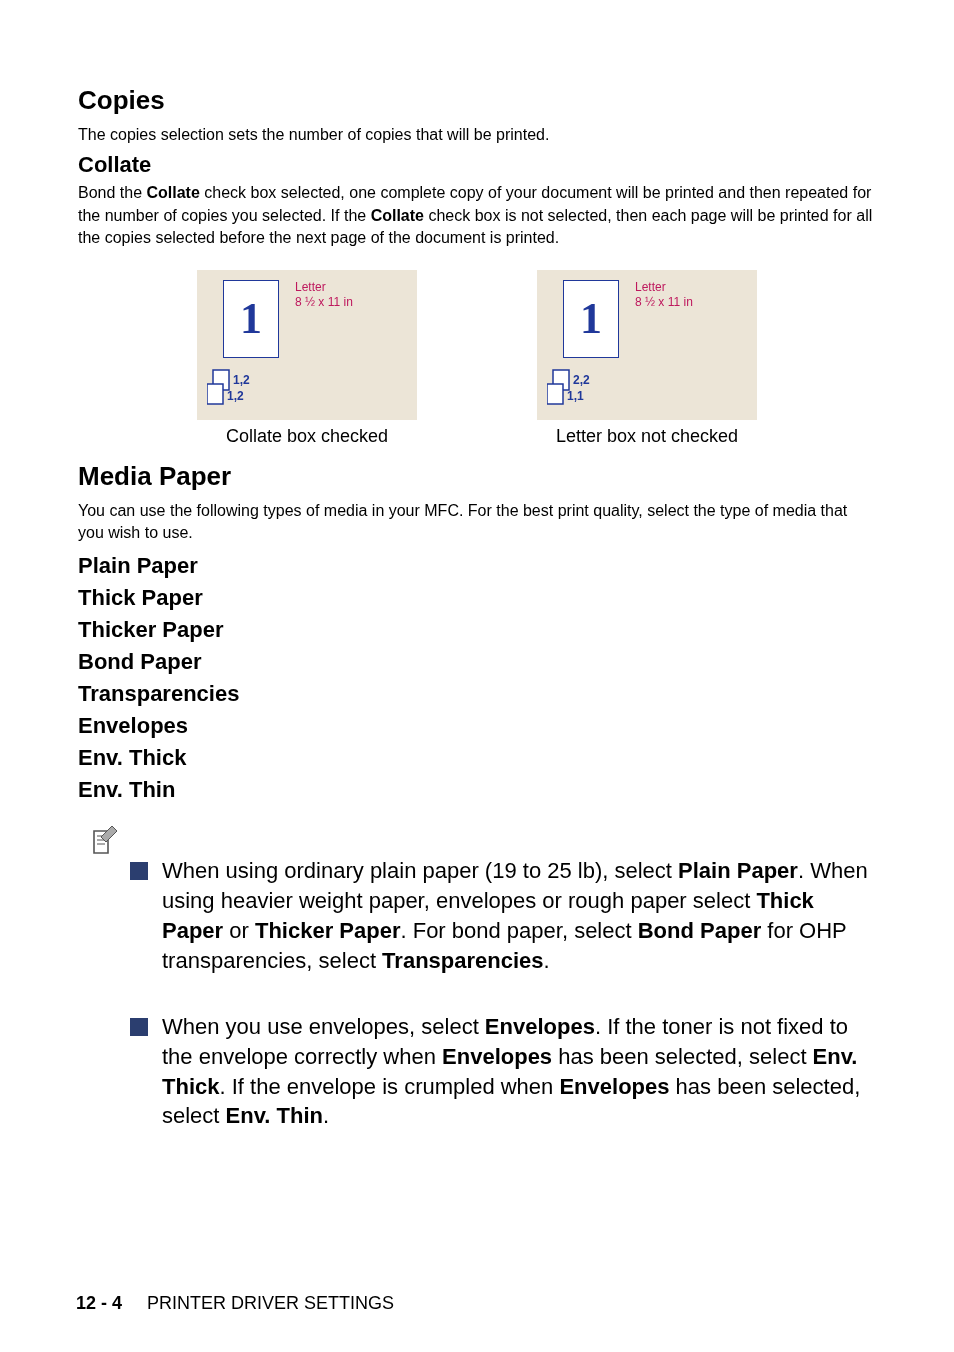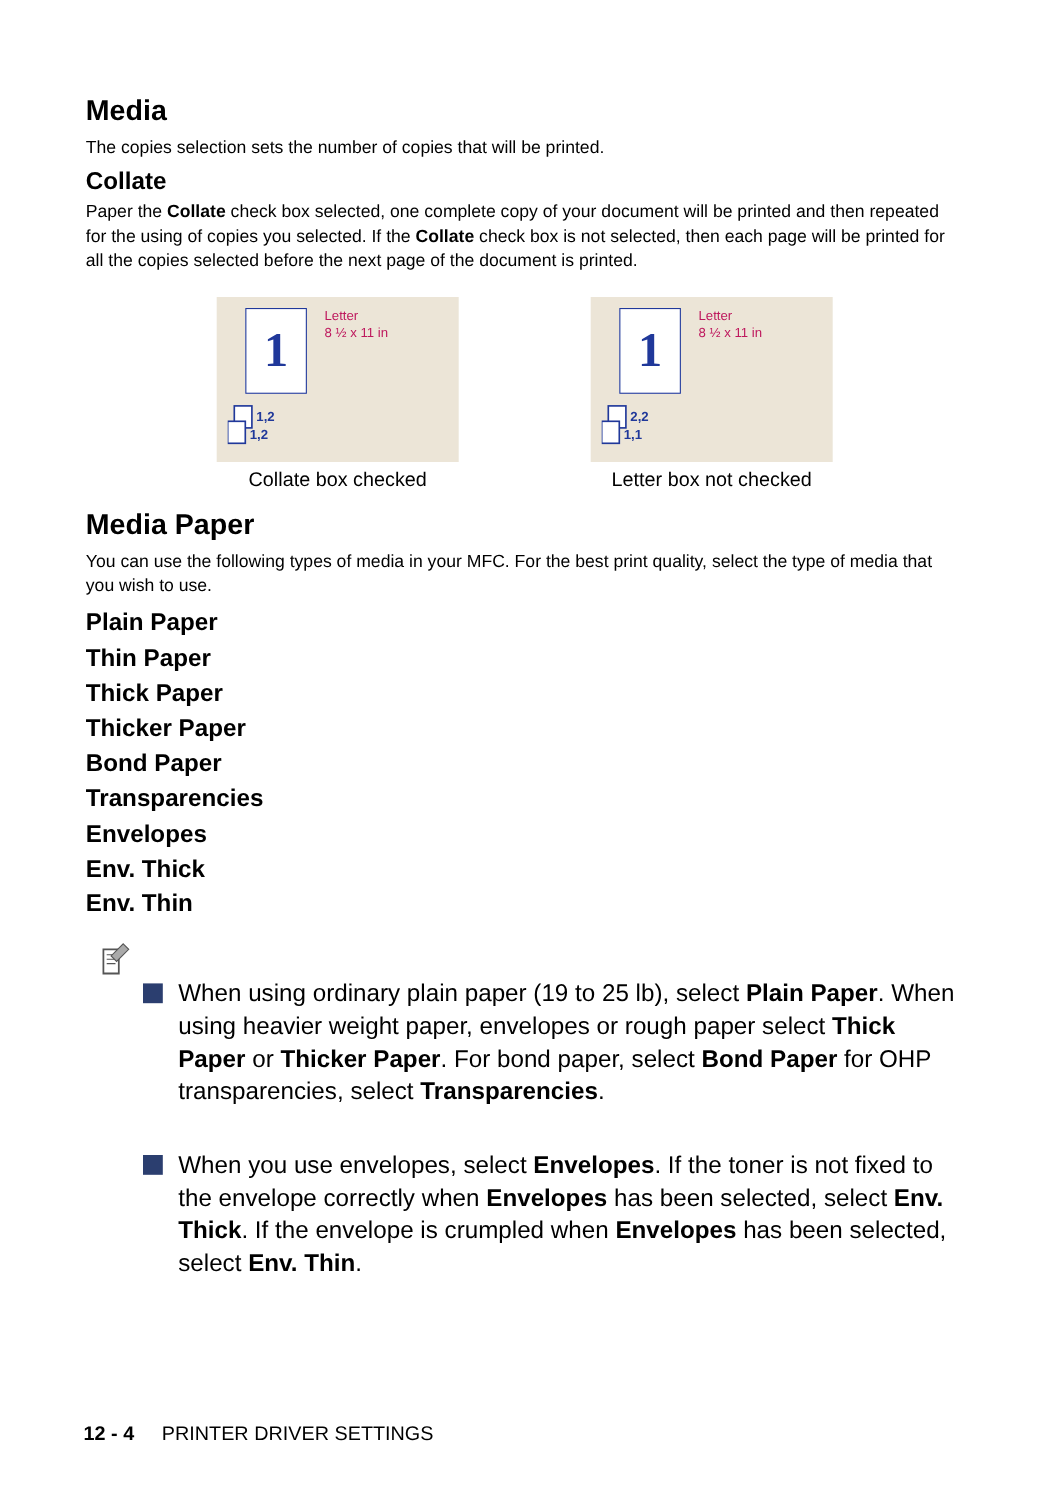--- a/index.html
+++ b/index.html
@@ -129,26 +129,26 @@
     position: absolute;
     left: 76px;
     bottom: 38px;
     font-size: 18px;
   }
   .footer .pg { font-weight: bold; }
 </style>
 </head>
 <body>
 
-<div class="h2">Media</div>
+<div class="h2">Copies</div>
 <div class="body-text">The copies selection sets the number of copies that will be printed.</div>
 
 <div class="h3">Collate</div>
 <div class="body-text">
-  <span>Paper the </span><b>Collate</b><span> check box selected, one complete copy of your document will be printed and then repeated for the using of copies you selected. If the </span><b>Collate</b><span> check box is not selected, then each page will be printed for all the copies selected before the next page of the document is printed.</span>
+  <span>Bond the </span><b>Collate</b><span> check box selected, one complete copy of your document will be printed and then repeated for the number of copies you selected. If the </span><b>Collate</b><span> check box is not selected, then each page will be printed for all the copies selected before the next page of the document is printed.</span>
 </div>
 
 <div class="collate-row">
 
   <div class="collate-block">
     <div class="collate-panel">
       <div class="page-box">
         <span class="one">1</span>
       </div>
       <div class="paper-label">
@@ -188,21 +188,20 @@
     <div class="caption">Letter box not checked</div>
   </div>
 
 </div>
 
 <div class="h2" style="margin-top:6px;">Media Paper</div>
 <div class="body-text">You can use the following types of media in your MFC.  For the best print quality, select the type of media that you wish to use.</div>
 
 <div class="media-list">
   <div class="item">Plain Paper</div>
-  <div class="item">Thin Paper</div>
   <div class="item">Thick Paper</div>
   <div class="item">Thicker Paper</div>
   <div class="item">Bond Paper</div>
   <div class="item">Transparencies</div>
   <div class="item">Envelopes</div>
   <div class="item">Env. Thick</div>
   <div class="item">Env. Thin</div>
 </div>
 
 <div class="note-block">

